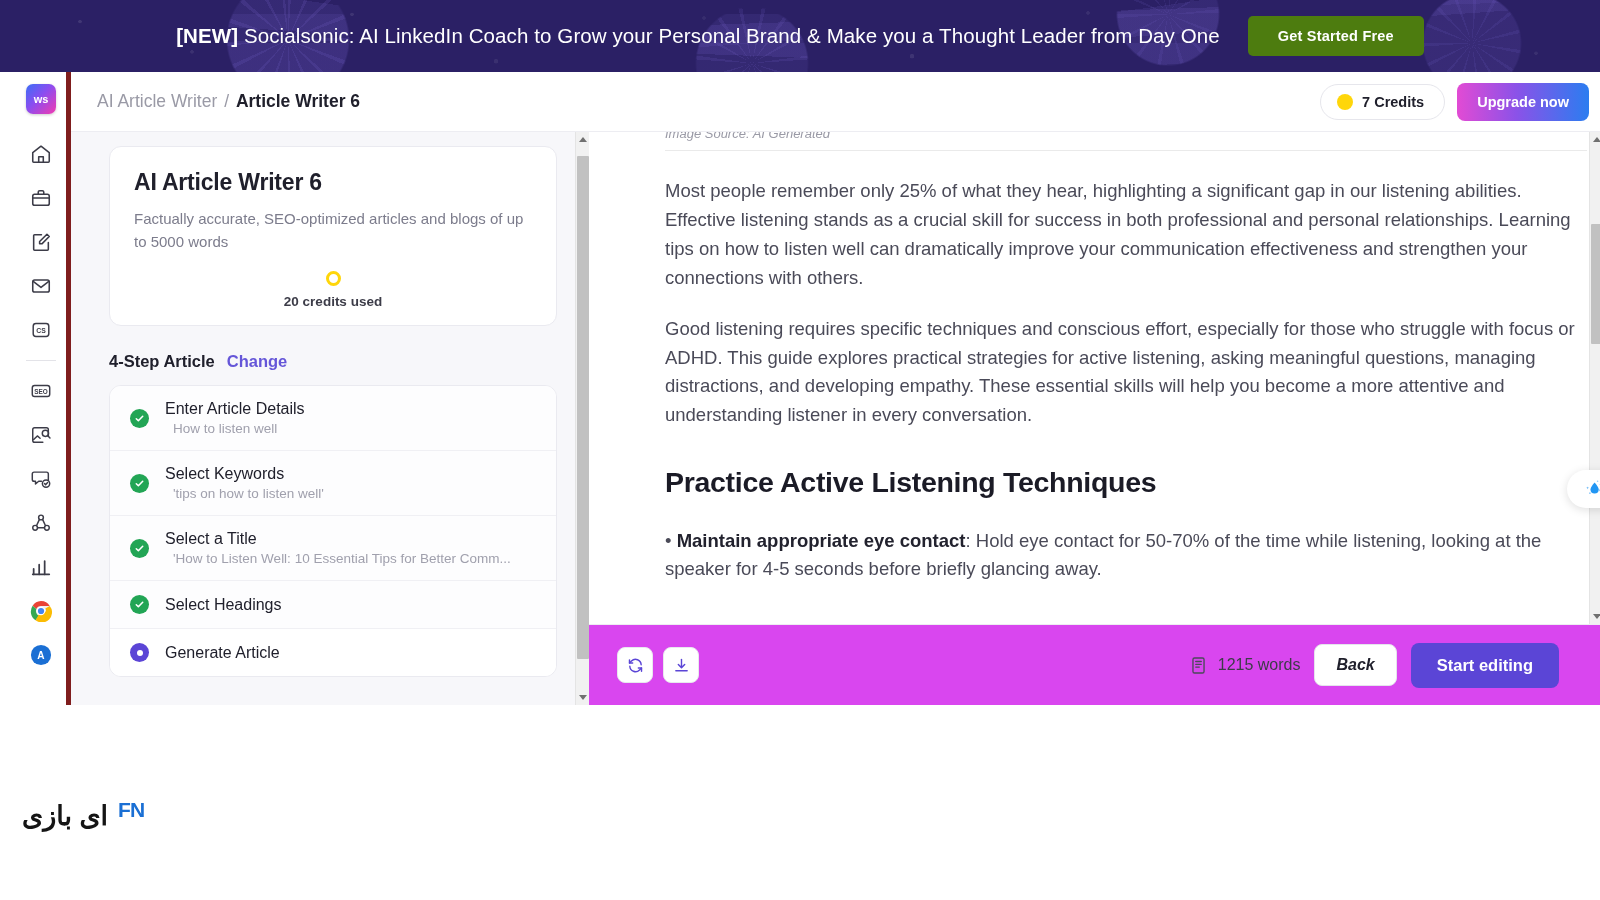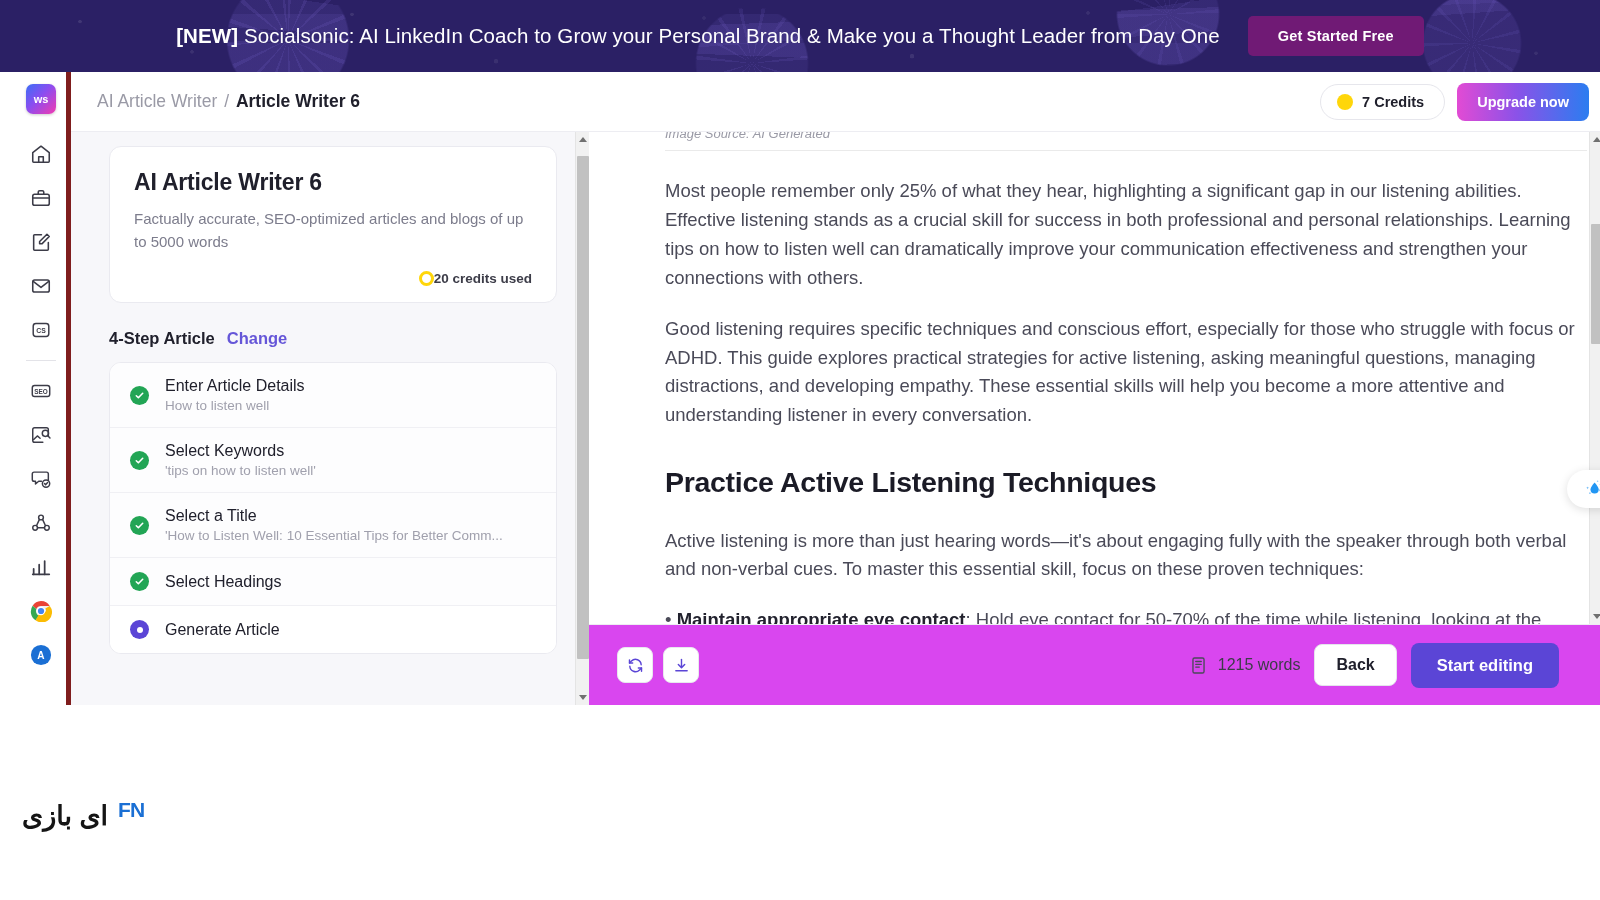--- a/index.html
+++ b/index.html
@@ -50,21 +50,21 @@
                 radial-gradient(circle at 92% 60%, #000 0 48px, transparent 50px);
     pointer-events: none;
   }
   .promo-text {
     position: relative; z-index: 2;
     color: #ffffff; font-size: 20.5px; letter-spacing: .1px; white-space: nowrap;
   }
   .promo-text b { font-weight: 700; }
   .promo-cta {
     position: relative; z-index: 2;
-    background: #701a75; color: #fff; border: none; border-radius: 5px;
+    background: #4d7c0f; color: #fff; border: none; border-radius: 5px;
     font-family: "Liberation Sans", sans-serif;
     font-size: 14.5px; font-weight: 700; letter-spacing: .2px;
     padding: 12px 30px; cursor: pointer;
   }
 
   
   .rail {
     position: absolute; left: 8px; top: 72px; width: 66px; height: 633px;
     background: #ffffff; display: flex; flex-direction: column; align-items: center;
     padding-top: 12px; gap: 0;
@@ -120,21 +120,21 @@
     background: #f7f7fa; overflow: hidden;
   }
   .lp-inner { position: absolute; left: 0; top: 0; width: 504px; padding: 14px 18px 0 38px; }
   .card {
     background: #fff; border: 1px solid #eaeaf0; border-radius: 12px;
     padding: 22px 24px 16px 24px;
   }
   .card-title { font-size: 23px; font-weight: 700; color: #20202c; letter-spacing: -.2px; }
   .card-desc { margin-top: 12px; font-size: 15px; line-height: 1.5; color: #7c7c8c; }
   .card-credits {
-    margin-top: 18px; display: flex; align-items: center; justify-content: flex-end; 
+    margin-top: 18px; display: flex; align-items: center; justify-content: flex-end; gap: 8px; flex-direction: column;
   }
   .coin-ring {
     width: 15px; height: 15px; border-radius: 50%;
     border: 3px solid #ffd60a; background: #fff;
   }
   .card-credits-txt { font-size: 13.5px; font-weight: 700; color: #3c3c48; }
 
   .steps-head { margin-top: 26px; display: flex; align-items: baseline; gap: 12px; }
   .steps-title { font-size: 16.5px; font-weight: 700; color: #20202c; }
   .steps-change { font-size: 16.5px; font-weight: 700; color: #6556d8; cursor: pointer; }
@@ -156,21 +156,21 @@
   .dot-done svg { width: 11px; height: 11px; }
   .dot-active {
     flex: 0 0 auto; width: 19px; height: 19px; border-radius: 50%; background: #5b45d6;
     display: flex; align-items: center; justify-content: center;
   }
   .dot-active i { width: 6px; height: 6px; border-radius: 50%; background: #fff; display: block; }
   .step-txt { min-width: 0; }
   .step-name { font-size: 16px; color: #20202c; }
   .step-sub {
     margin-top: 3px; font-size: 13.5px; color: #a0a0ad;
-    max-width: 350px; white-space: nowrap; overflow: hidden; text-overflow: ellipsis;
+    max-width: 350px; white-space: nowrap; overflow: hidden; text-overflow: ellipsis; margin-left: 8px;
   }
 
   
   .sbar {
     position: absolute; width: 14px; background: #f1f1f1;
     border-left: 1px solid #e4e4e4;
   }
   .sbar .arr {
     position: absolute; left: 0; width: 14px; height: 15px;
     display: flex; align-items: center; justify-content: center; cursor: pointer;
@@ -220,21 +220,21 @@
     width: 36px; height: 36px; border: 1px solid #e8e8ee; border-radius: 8px;
     background: #fff; display: flex; align-items: center; justify-content: center; cursor: pointer;
   }
   .icon-btn svg { width: 17px; height: 17px; }
   .footer-right { margin-left: auto; display: flex; align-items: center; gap: 14px; }
   .wordcount { display: flex; align-items: center; gap: 10px; }
   .wordcount-txt { font-size: 16px; color: #3c3c48; }
   .back-btn {
     border: 1px solid #e4e4ec; background: #fff; border-radius: 8px;
     font-family: "Liberation Sans", sans-serif; font-size: 16px; font-weight: 700;
-    color: #20202c; padding: 11px 21px; cursor: pointer;
+    color: #20202c; padding: 11px 21px; cursor: pointer; font-style: italic;
   }
   .primary-btn {
     border: none; background: #5b45d6; color: #fff; border-radius: 8px;
     font-family: "Liberation Sans", sans-serif; font-size: 16.5px; font-weight: 700;
     padding: 13px 26px; cursor: pointer;
   }
 
   
   .assist-fab {
     position: absolute; right: -16px; top: 338px; width: 54px; height: 38px;
@@ -475,21 +475,20 @@
       </div>
 
       <div class="rightpane">
 
         <div class="doc-viewport">
           <div class="doc">
             <div class="img-caption">Image Source: AI Generated</div>
             <p>Most people remember only 25% of what they hear, highlighting a significant gap in our listening abilities. Effective listening stands as a crucial skill for success in both professional and personal relationships. Learning tips on how to listen well can dramatically improve your communication effectiveness and strengthen your connections with others.</p>
             <p>Good listening requires specific techniques and conscious effort, especially for those who struggle with focus or ADHD. This guide explores practical strategies for active listening, asking meaningful questions, managing distractions, and developing empathy. These essential skills will help you become a more attentive and understanding listener in every conversation.</p>
             <h2>Practice Active Listening Techniques</h2>
-            <p>Active listening is more than just hearing words—it's about engaging fully with the speaker through both verbal and non-verbal cues. To master this essential skill, focus on these proven techniques:</p>
             <p class="bullet">
               <span>• </span><b>Maintain appropriate eye contact</b><span>: Hold eye contact for 50-70% of the time while listening, looking at the speaker for 4-5 seconds before briefly glancing away.</span>
             </p>
           </div>
         </div>
 
         <div class="sbar" id="right-sbar">
           <div class="arr up">
               <i></i>
             </div>

